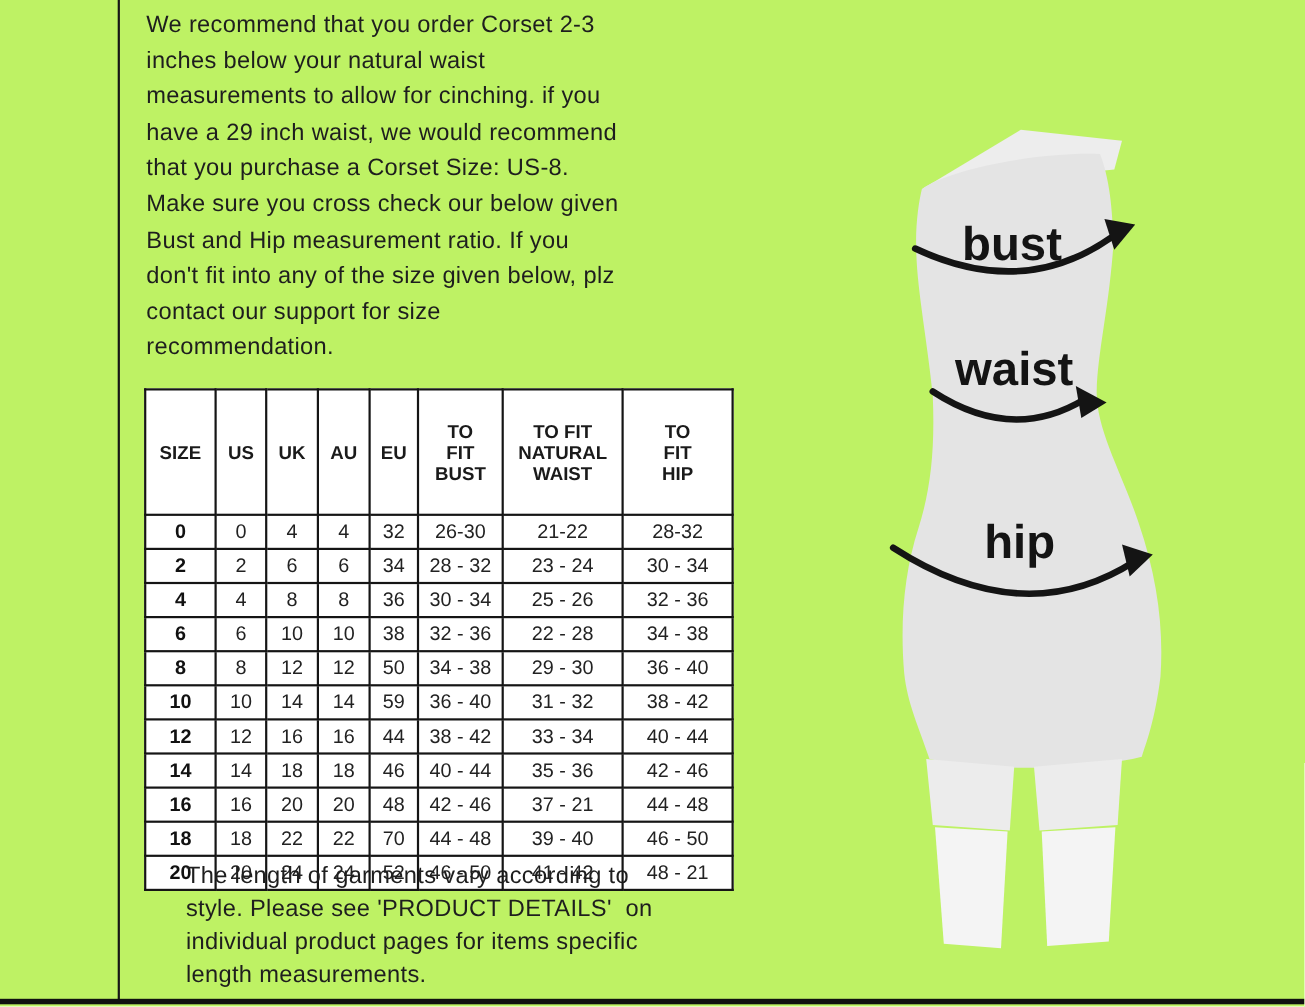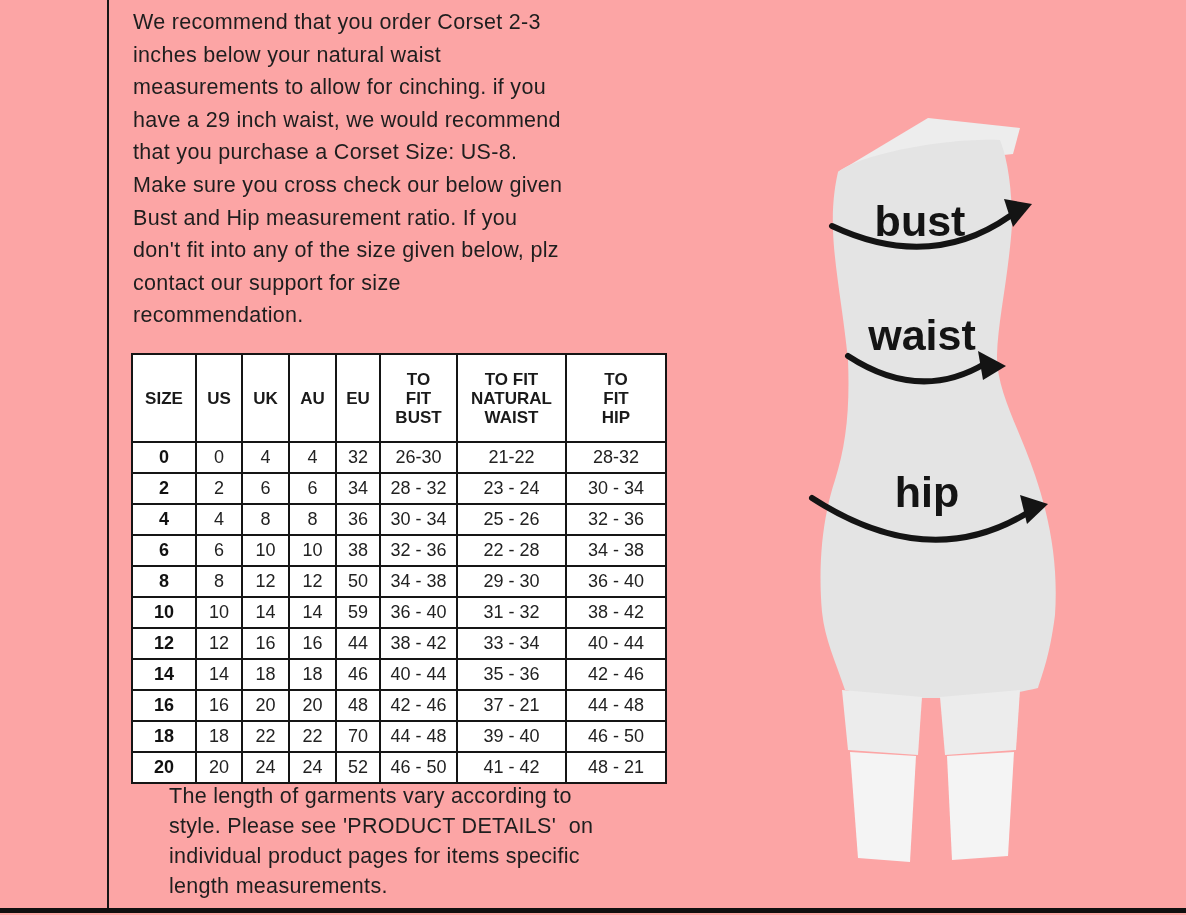--- a/index.html
+++ b/index.html
@@ -1,20 +1,20 @@
 <!DOCTYPE html>
 <html><head>
 <meta charset="utf-8">
 <style>
   html, body { margin: 0; padding: 0; background: #ffffff; }
   .canvas {
     position: relative;
     width: 1186px;
     height: 915px;
-    background: #fca5a5;
+    background: #bef264;
     font-family: "Liberation Sans", sans-serif;
     color: #1c1c1c;
     overflow: hidden;
   }
   .vline {
     position: absolute;
     left: 107px; top: 0;
     width: 2px; height: 910px;
     background: #161616;
   }
@@ -57,21 +57,21 @@
     text-align: center;
     vertical-align: middle;
     overflow: hidden;
     color: #222;
   }
   .size-table th {
     font-size: 17px;
     line-height: 19px;
     font-weight: bold;
     white-space: pre-line;
-    padding: 9px 1px;
+    padding: 22px 1px;
     height: 68px;
     color: #1a1a1a;
   }
   .size-table td {
     font-size: 18px;
     padding: 2px 1px;
     height: 25px;
     font-weight: normal;
   }
   .size-table td.size-col { font-weight: bold; color: #111; }

